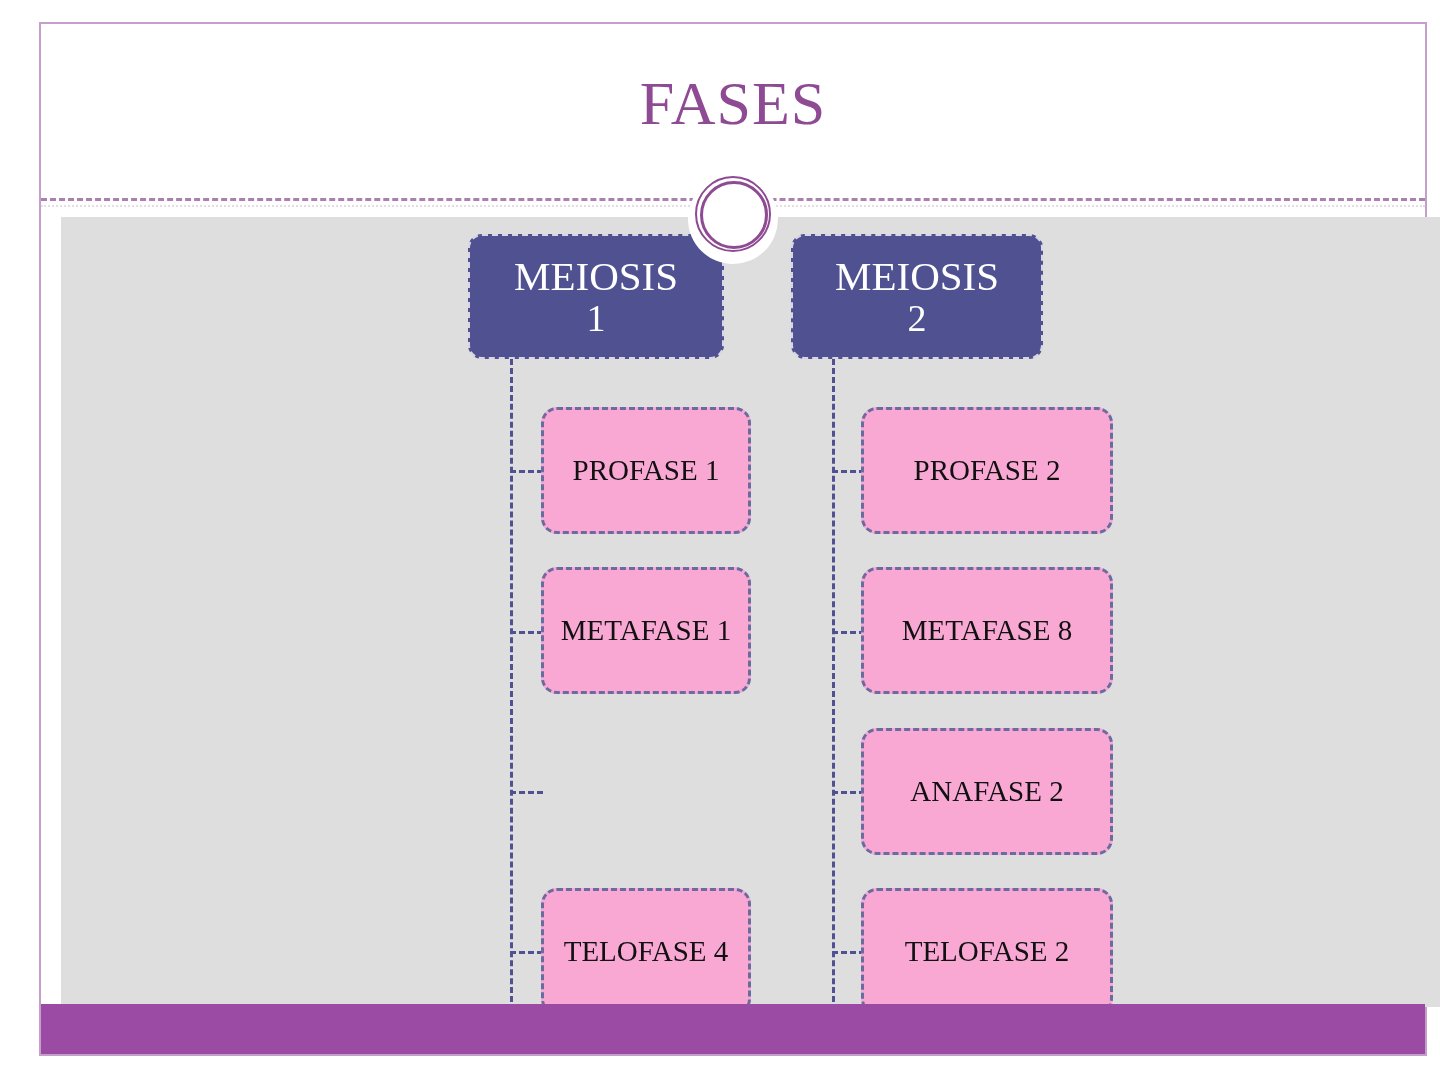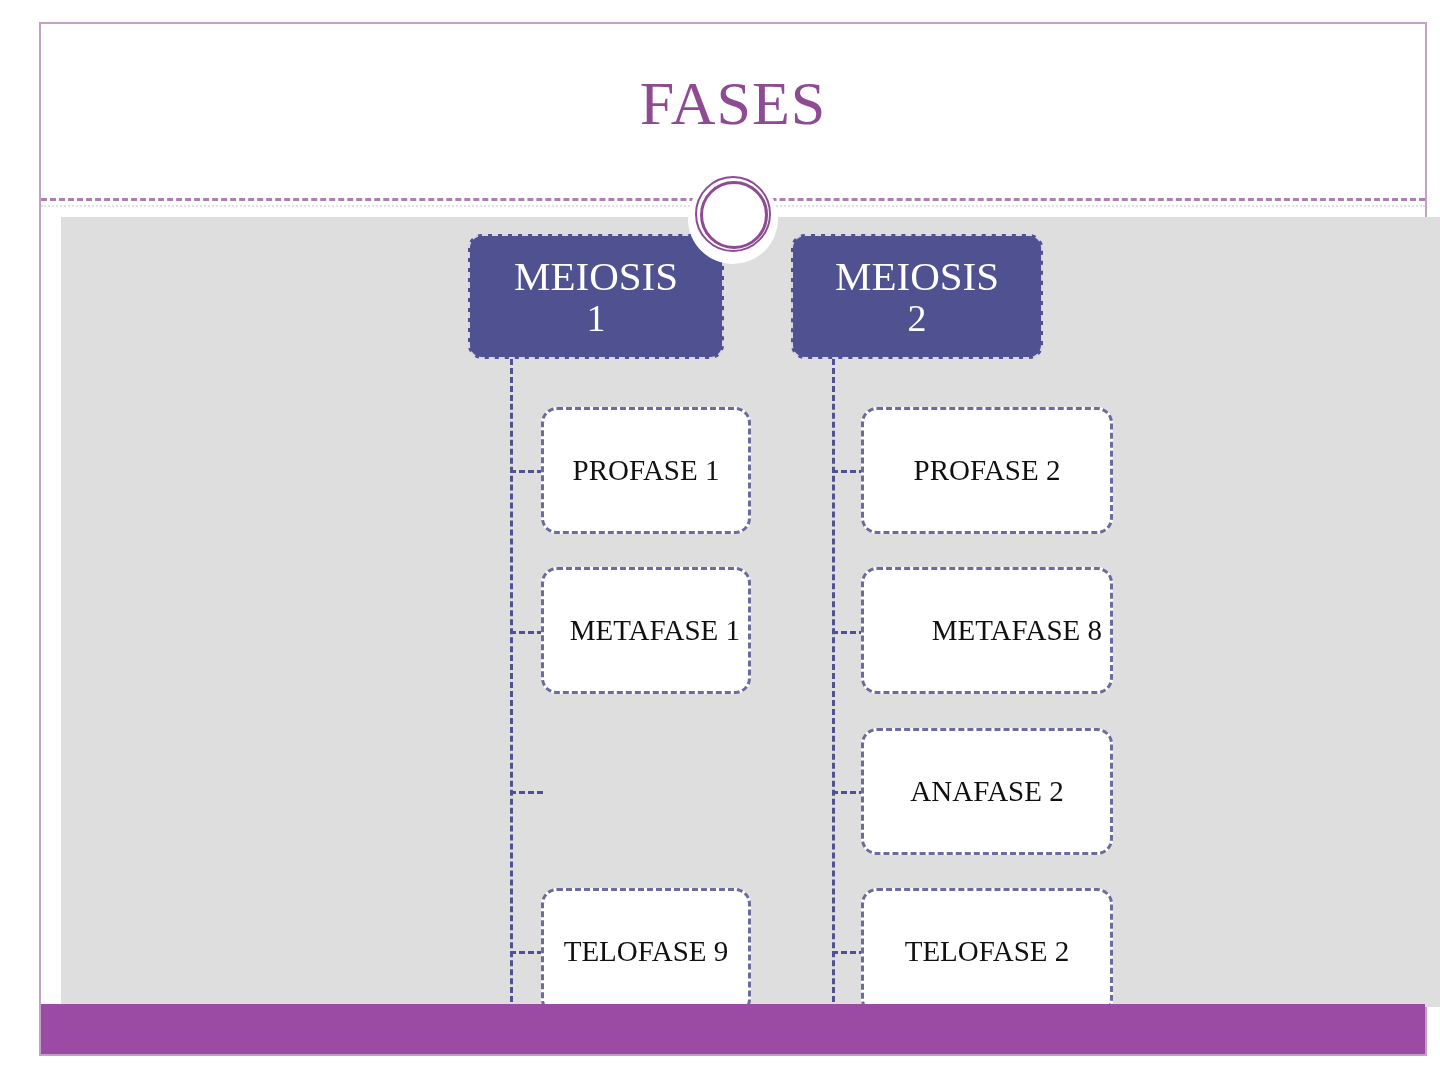--- a/index.html
+++ b/index.html
@@ -196,35 +196,35 @@
   .stub-1 { top: 414px; }
   .stub-2 { top: 574px; }
   .stub-3 { top: 734px; }
 
   
   .phase-box {
     position: absolute;
     left: 97px;
     width: 210px;
     height: 127px;
-    background: #ffffff;
+    background: #f9a8d4;
     border: 3px dashed #6b6ba0;
     border-radius: 16px;
     box-sizing: border-box;
     display: flex;
     align-items: center;
     justify-content: center;
     text-align: center;
     color: #111111;
     font-size: 29px;
     line-height: 1.12;
     padding: 12px 8px;
   }
   .pb-0 { top: 190px; }
-  .pb-1 { top: 350px; justify-content: flex-end; }
+  .pb-1 { top: 350px; }
   .pb-2 { top: 511px; }
   .pb-3 { top: 671px; }
 
   .phase-label { display: block; }
 
   
   .branch-2 .phase-box { left: 95px; width: 252px; }
   .branch-2 .root-node { left: 25px; width: 252px; }
 </style>
 </head>
@@ -264,21 +264,21 @@
         <div class="stub stub-2"></div>
         <div class="stub stub-3"></div>
 
         <div class="phase-box pb-0">
           <span class="phase-label">PROFASE 1</span>
         </div>
         <div class="phase-box pb-1">
           <span class="phase-label">METAFASE 1</span>
         </div>
         <div class="phase-box pb-3">
-          <span class="phase-label">TELOFASE 9</span>
+          <span class="phase-label">TELOFASE 4</span>
         </div>
       </div>
 
       <div class="branch branch-2">
 
         <div class="root-node">
           <div>
             <span class="root-text">MEIOSIS</span>
             <span class="root-num">2</span>
           </div>

